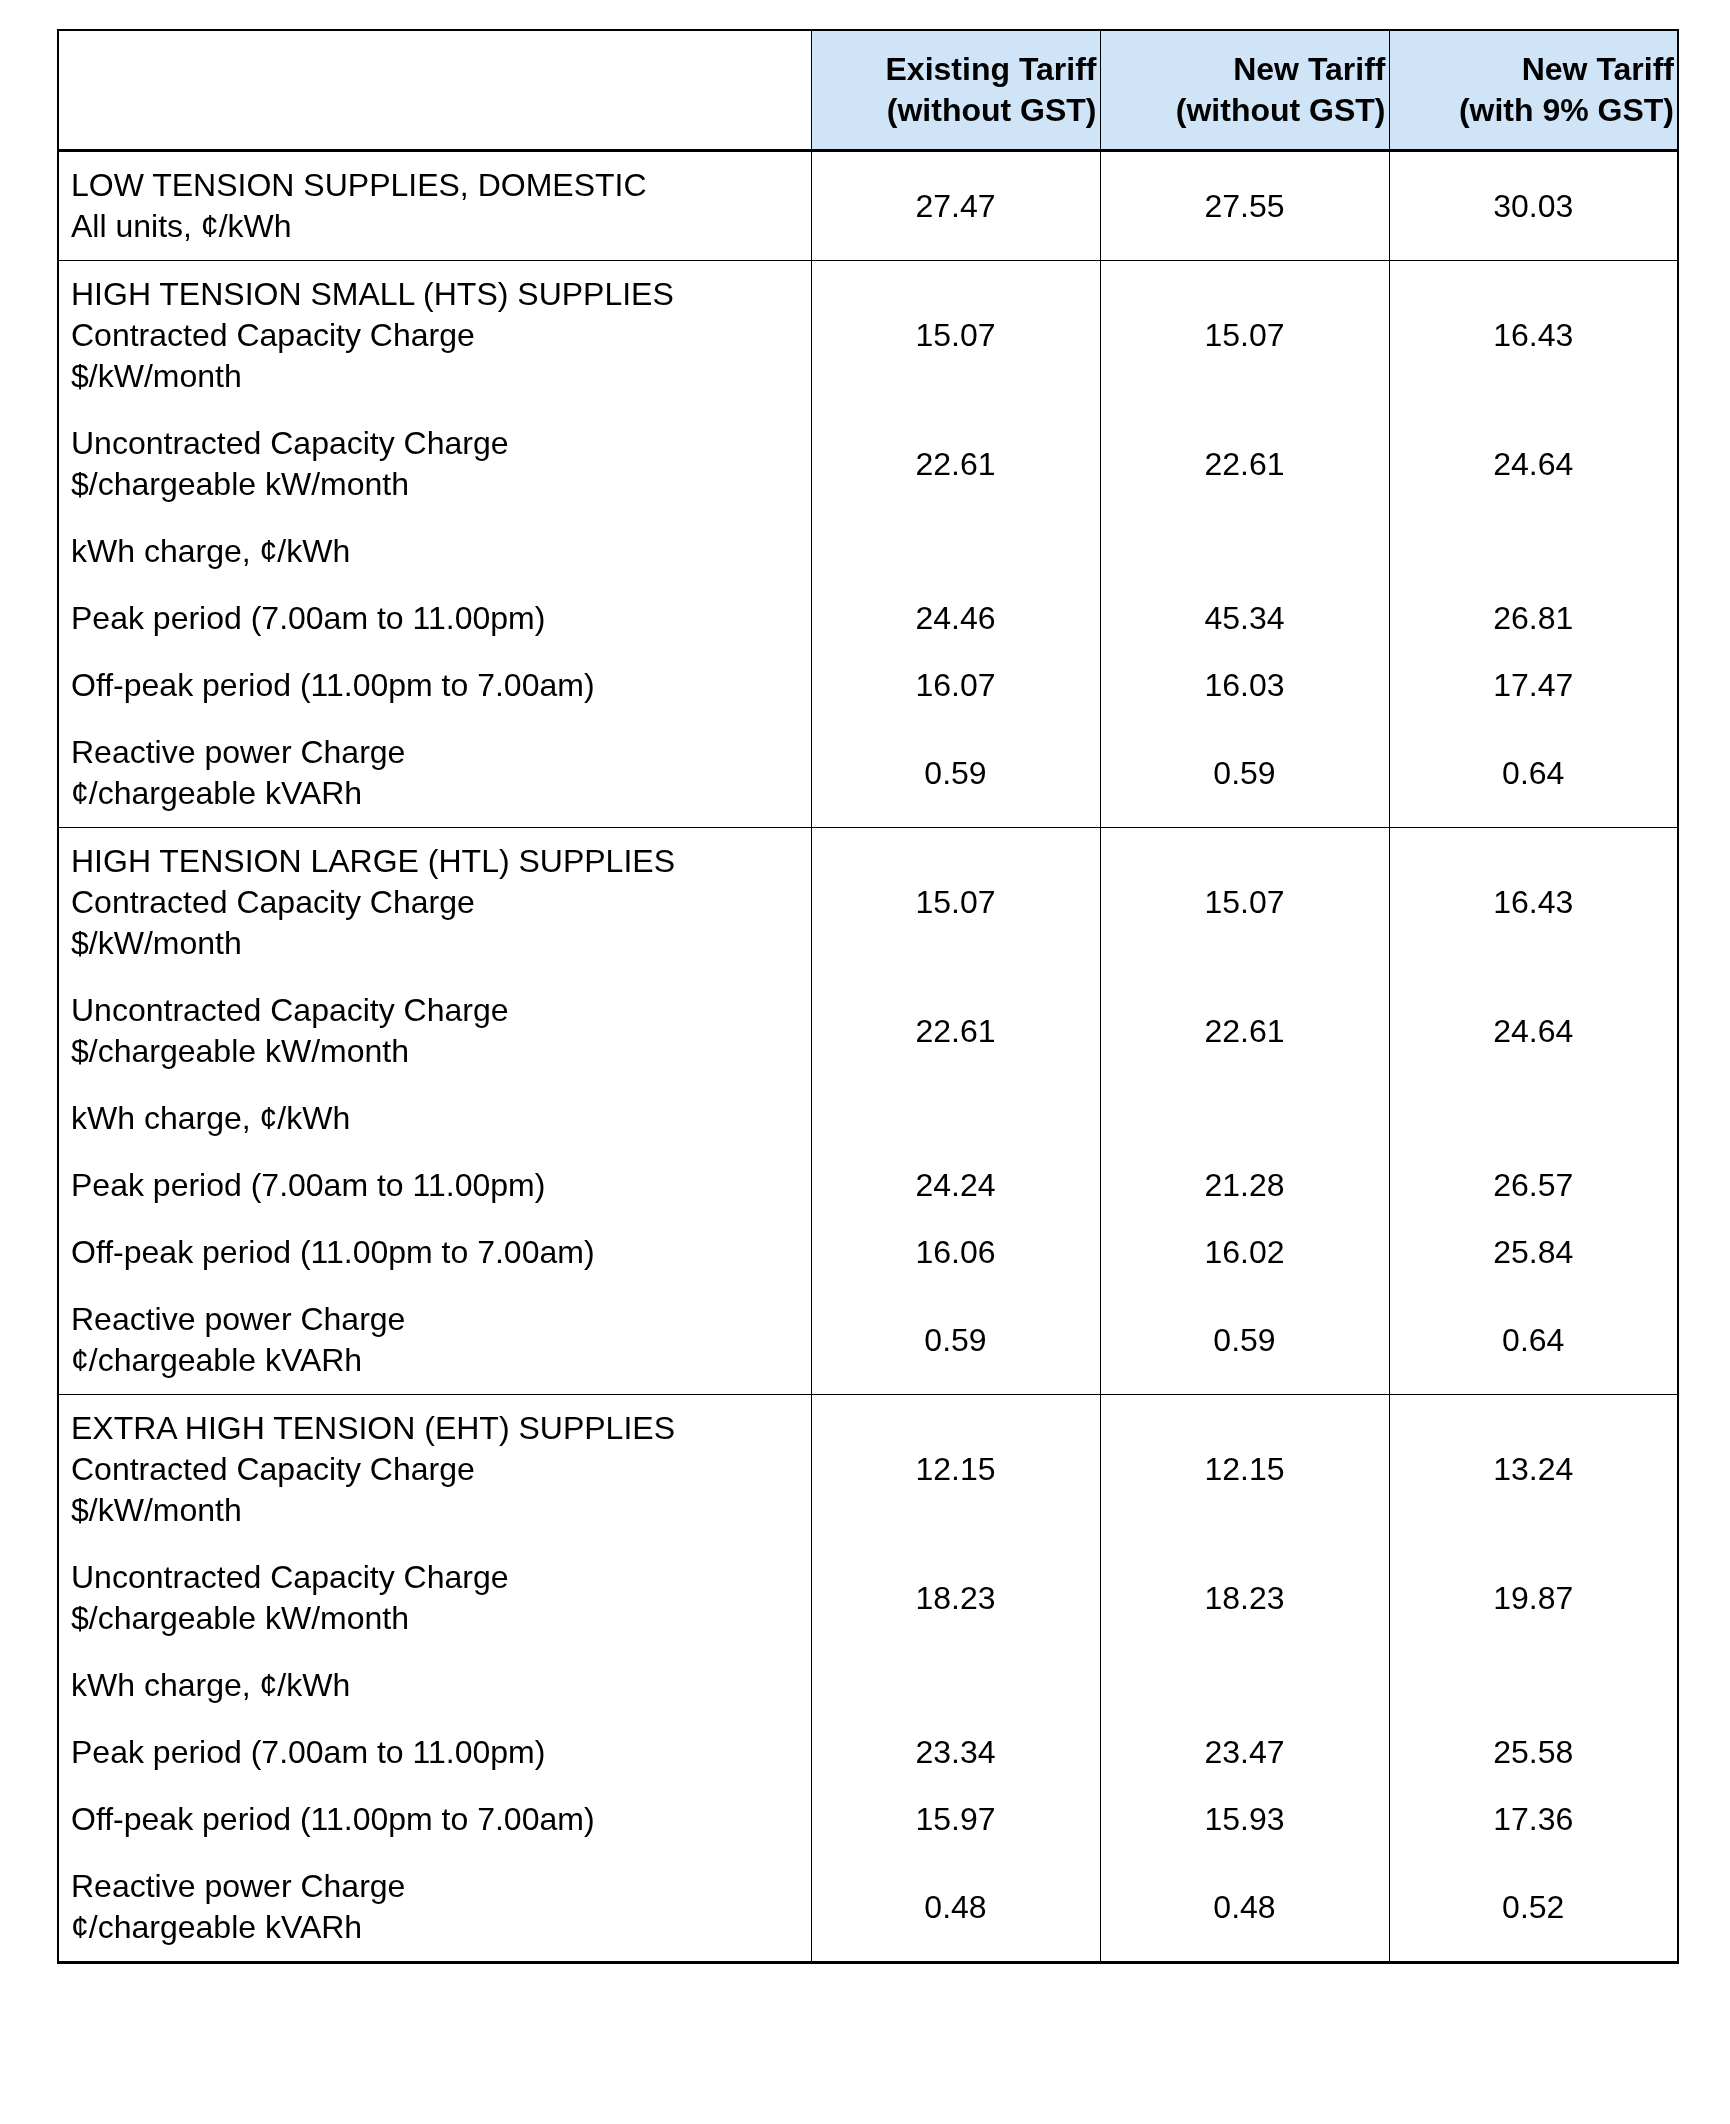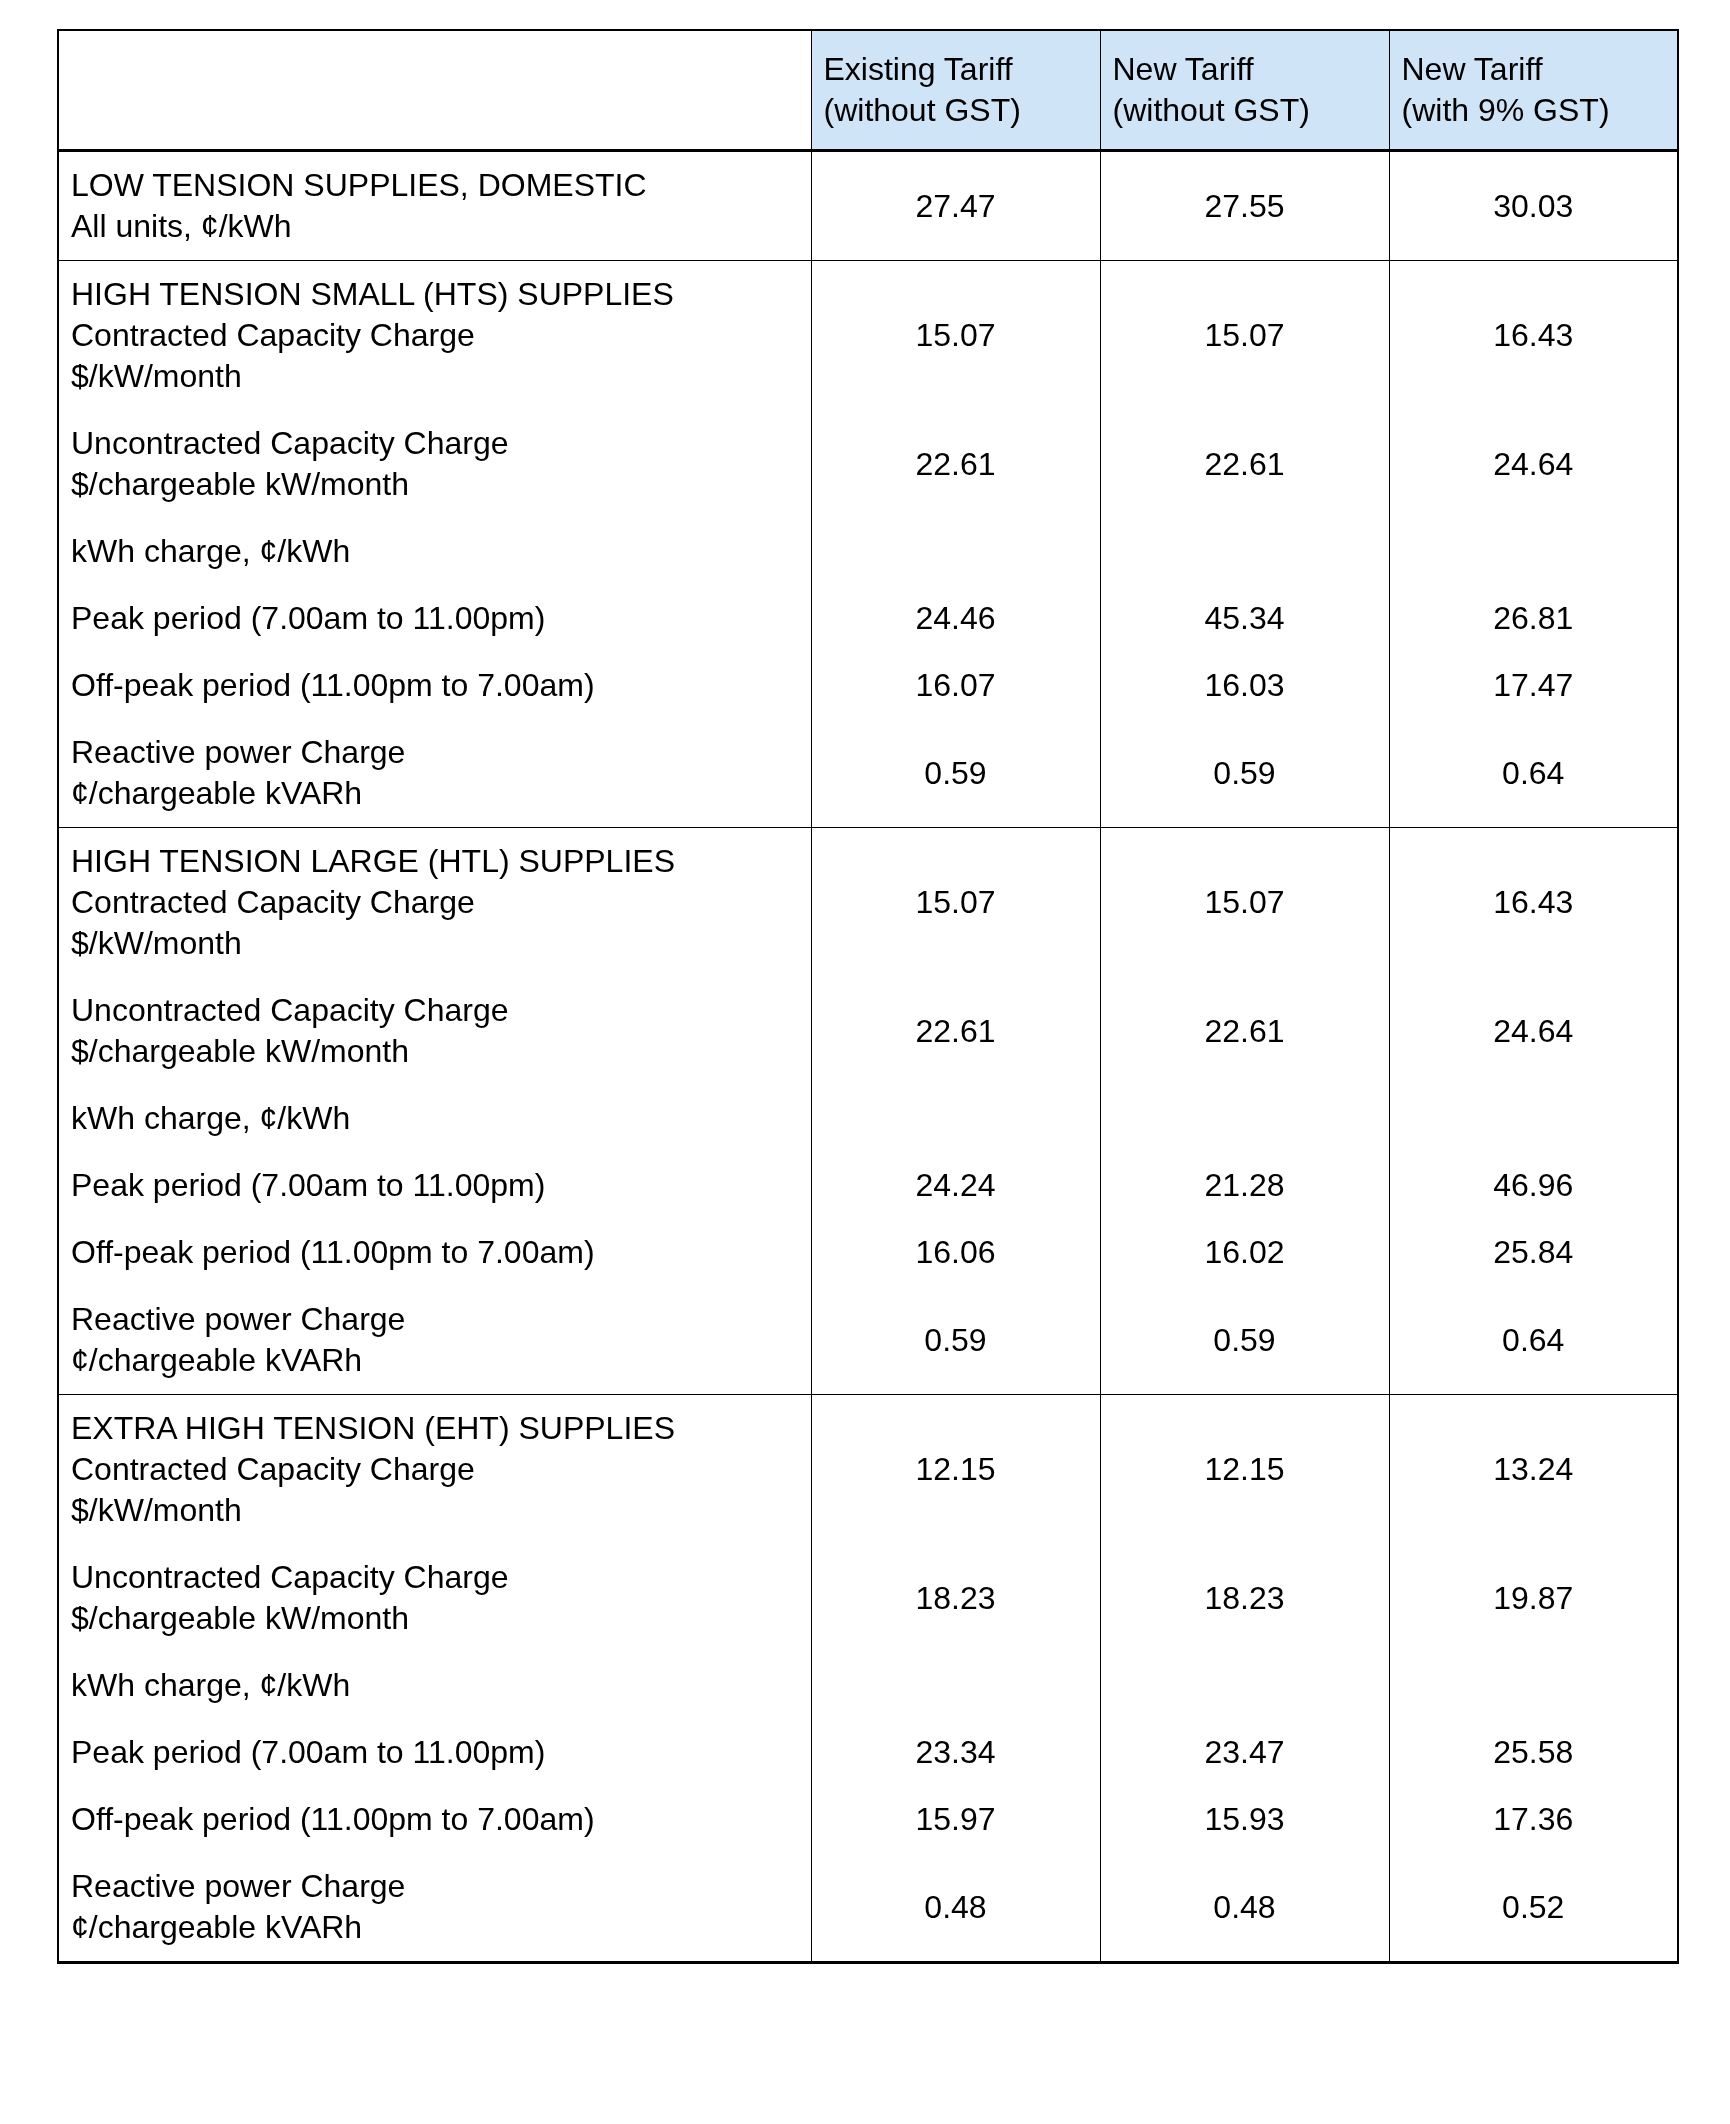--- a/index.html
+++ b/index.html
@@ -28,24 +28,24 @@
     border: 2.6px solid #000000;
     border-bottom-width: 3.4px;
     font-size: 32px;
     line-height: 41px;
   }
   col.c-label { width: 753px; }
   col.c-val   { width: 289px; }
 
   thead th {
     background: #d0e4f7;
-    font-weight: normal;
-    text-align: left;
+    font-weight: bold;
+    text-align: right;
     vertical-align: middle;
-    padding: 18px 12px;
+    padding: 18px 3px;
     border-bottom: 3.4px solid #000000;
     border-left: 1.7px solid #000000;
   }
   thead th.corner {
     background: #ffffff;
     border-left: none;
   }
 
   tbody td {
     vertical-align: middle;
@@ -183,21 +183,21 @@
           <td class="val"></td>
           <td class="val"></td>
           <td class="val"></td>
         </tr>
         <tr>
           <td class="label">
             <div>Peak period (7.00am to 11.00pm)</div>
           </td>
           <td class="val">24.24</td>
           <td class="val">21.28</td>
-          <td class="val">46.96</td>
+          <td class="val">26.57</td>
         </tr>
         <tr>
           <td class="label">
             <div>Off-peak period (11.00pm to 7.00am)</div>
           </td>
           <td class="val">16.06</td>
           <td class="val">16.02</td>
           <td class="val">25.84</td>
         </tr>
         <tr>

